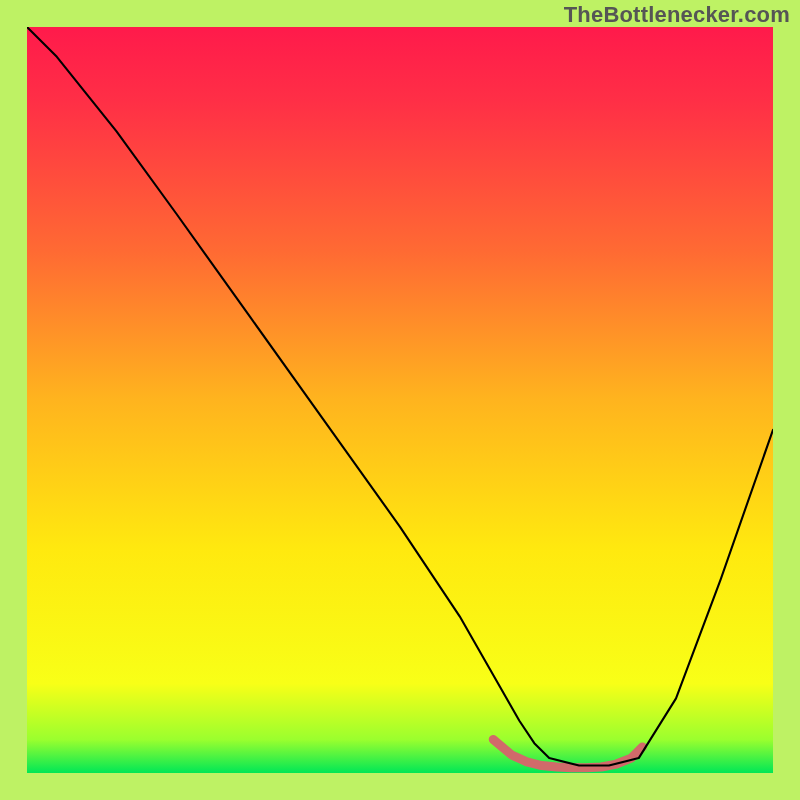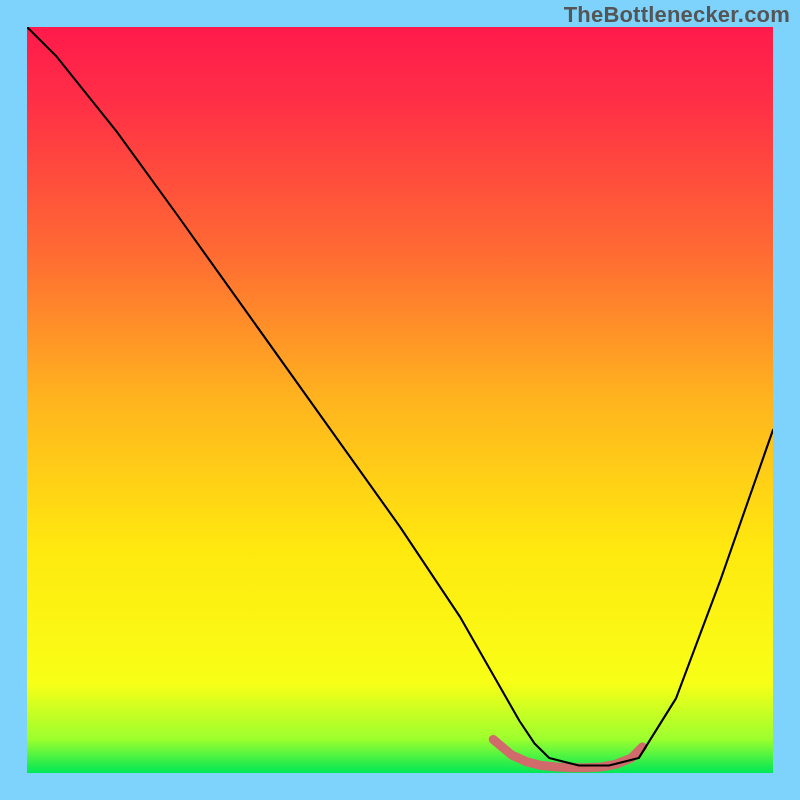--- a/index.html
+++ b/index.html
@@ -7,21 +7,21 @@
     padding: 0;
     width: 800px;
     height: 800px;
     background: #000;
     overflow: hidden;
     font-family: Arial, Helvetica, sans-serif;
   }
   .frame {
     position: absolute;
     inset: 0;
-    background: #7dd3fc;
+    background: #bef264;
   }
   .plot {
     position: absolute;
     left: 27px;
     top: 27px;
     width: 746px;
     height: 746px;
     overflow: hidden;
   }
   .attribution {

